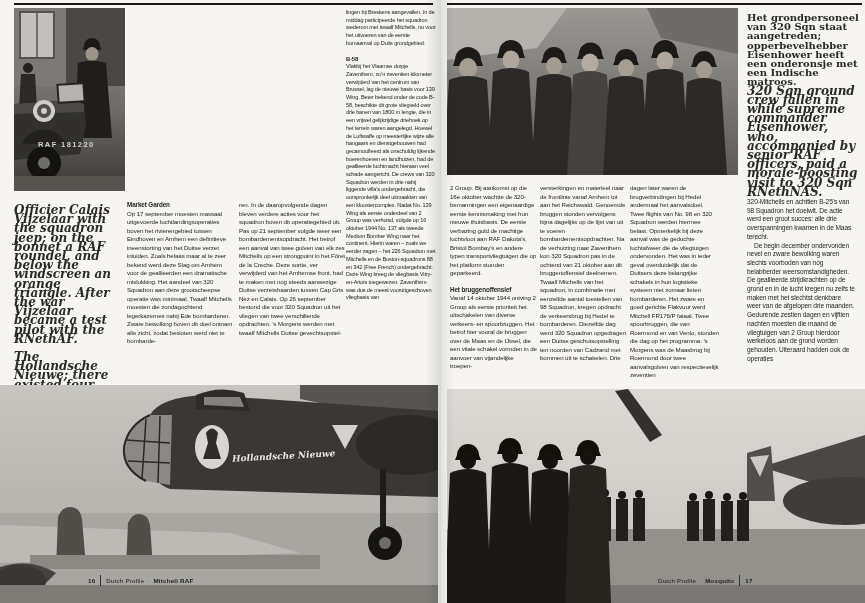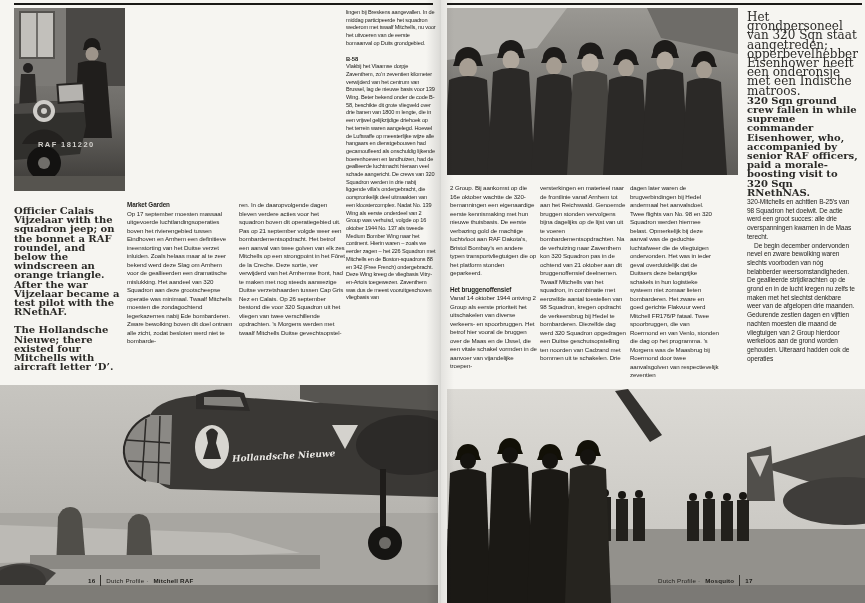--- a/index.html
+++ b/index.html
@@ -8,22 +8,22 @@
   .page-rule{position:absolute;height:2px;background:#1a1916;top:3px;}
   .gutter{position:absolute;left:426px;top:0;width:28px;height:603px;
     background:linear-gradient(90deg,rgba(0,0,0,0) 0%,rgba(0,0,0,0.10) 48%,rgba(0,0,0,0.16) 50%,rgba(0,0,0,0.08) 54%,rgba(0,0,0,0) 100%);z-index:5;pointer-events:none;}
   .photo{position:absolute;overflow:hidden;background:#0369a1;}
   .photo svg{display:block;width:100%;height:100%;}
   .body-col{position:absolute;font-size:6.2px;line-height:8.5px;letter-spacing:-0.1px;color:#262522;text-align:left;overflow:hidden;}
   .body-col p{margin:0;}
   .col-heading{font-weight:bold;font-size:6.3px;margin:0;}
   .col-heading.spaced{margin-top:8px;}
   .cap{position:absolute;font-family:"DejaVu Serif",serif;color:#2b2a27;}
-  .cap-nl{font-weight:normal;font-size:12px;line-height:9.2px;}
-  .cap-en{font-weight:600;font-size:10px;line-height:9.2px;}
+  .cap-nl{font-weight:bold;font-size:10px;line-height:9.2px;}
+  .cap-en{font-weight:600;font-style:italic;font-size:12px;line-height:9.2px;}
   .cap-block + .cap-block{margin-top:9px;}
   .footer{position:absolute;z-index:8;font-size:6.2px;letter-spacing:0.2px;color:#21201d;display:flex;align-items:center;gap:5px;}
   .footer .pg{font-weight:bold;}
   .footer .bar{display:inline-block;width:1px;height:11px;background:#35332f;}
   .footer .ttl{font-weight:bold;}
   .overlay-text{position:absolute;z-index:4;}
   .nose-script{font-family:"DejaVu Serif",serif;font-style:italic;font-weight:bold;font-size:9px;color:#eceae6;transform:rotate(-3deg);white-space:nowrap;text-shadow:0 0 1px rgba(0,0,0,0.5);}
   .jeep-reg{font-family:"Liberation Sans",sans-serif;font-weight:bold;font-size:7.5px;letter-spacing:1.4px;color:#dedcd8;white-space:nowrap;opacity:0.92;}
 </style>
 </head>

